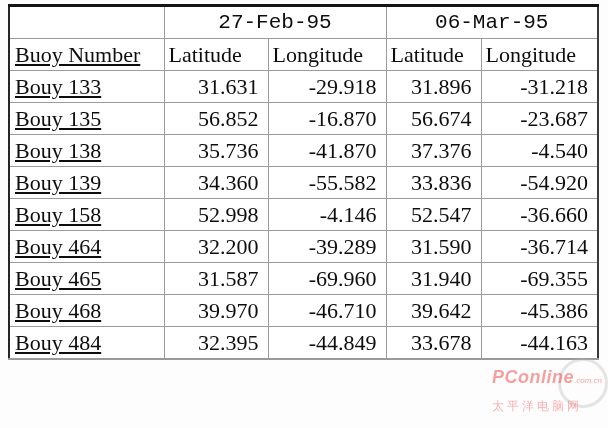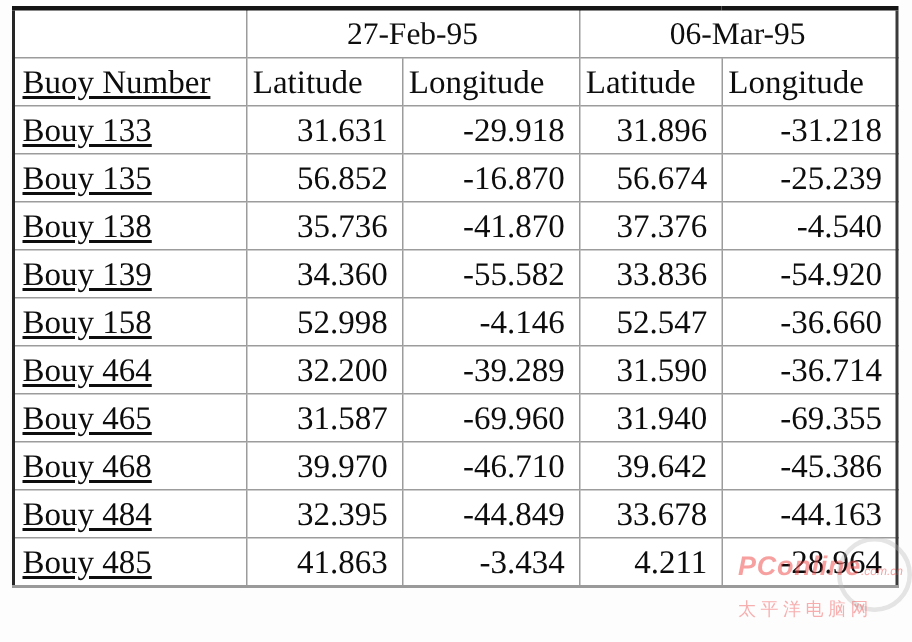--- a/index.html
+++ b/index.html
@@ -33,21 +33,21 @@
     height: 31px;
     font-size: 22px;
     font-weight: normal;
     color: #0d0d0d;
     padding: 0 4px;
     white-space: nowrap;
     overflow: hidden;
     line-height: 1;
   }
   tr.date-row td {
-    font-family: Liberation Serif, serif;
+    font-family: Liberation Mono, monospace;
     font-size: 21px;
     text-align: center;
   }
   tr.colhead-row td.col-label {
     text-align: left;
   }
   td.name-cell {
     text-align: left;
     padding-left: 5px;
     text-decoration: underline;
@@ -128,21 +128,21 @@
           <td class="num">31.631</td>
           <td class="num">-29.918</td>
           <td class="num">31.896</td>
           <td class="num">-31.218</td>
         </tr>
         <tr>
           <td class="name-cell">Bouy 135</td>
           <td class="num">56.852</td>
           <td class="num">-16.870</td>
           <td class="num">56.674</td>
-          <td class="num">-25.239</td>
+          <td class="num">-23.687</td>
         </tr>
         <tr>
           <td class="name-cell">Bouy 138</td>
           <td class="num">35.736</td>
           <td class="num">-41.870</td>
           <td class="num">37.376</td>
           <td class="num">-4.540</td>
         </tr>
         <tr>
           <td class="name-cell">Bouy 139</td>
@@ -178,27 +178,20 @@
           <td class="num">-46.710</td>
           <td class="num">39.642</td>
           <td class="num">-45.386</td>
         </tr>
         <tr>
           <td class="name-cell">Bouy 484</td>
           <td class="num">32.395</td>
           <td class="num">-44.849</td>
           <td class="num">33.678</td>
           <td class="num">-44.163</td>
-        </tr>
-        <tr>
-          <td class="name-cell">Bouy 485</td>
-          <td class="num">41.863</td>
-          <td class="num">-3.434</td>
-          <td class="num">4.211</td>
-          <td class="num">-28.964</td>
         </tr>
       </tbody>
   </table>
 </div>
 
 <div class="watermark">
   <div class="ring"></div>
   <div class="brand">
     <span>PConline</span><span class="suffix">.com.cn</span>
   </div>

